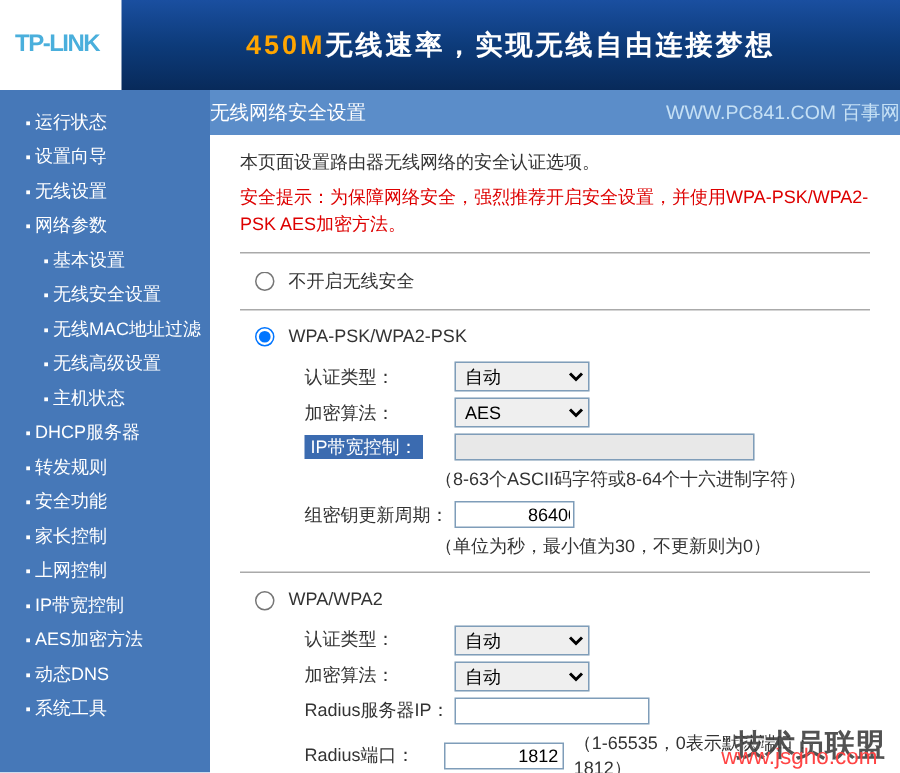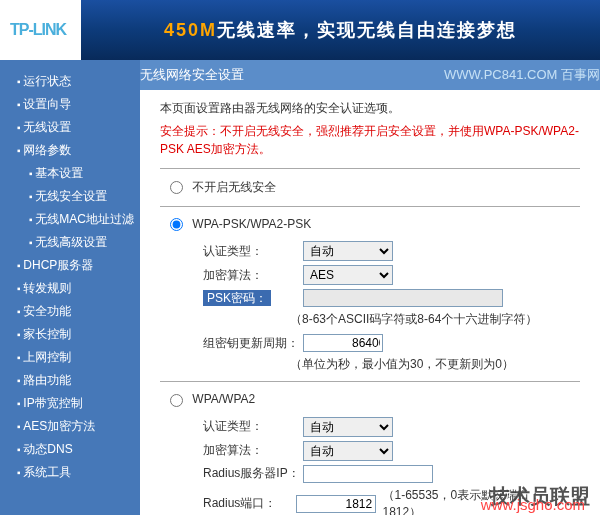--- a/index.html
+++ b/index.html
@@ -47,41 +47,41 @@
 <div class="main">
   <div class="sidebar">
     <div class="menu-item">运行状态</div>
     <div class="menu-item">设置向导</div>
     <div class="menu-item">无线设置</div>
     <div class="menu-item">网络参数</div>
     <div class="submenu-item">基本设置</div>
     <div class="submenu-item">无线安全设置</div>
     <div class="submenu-item">无线MAC地址过滤</div>
     <div class="submenu-item">无线高级设置</div>
+    <div class="submenu-item">主机状态</div>
     <div class="menu-item">DHCP服务器</div>
     <div class="menu-item">转发规则</div>
     <div class="menu-item">安全功能</div>
     <div class="menu-item">家长控制</div>
     <div class="menu-item">上网控制</div>
-    <div class="menu-item">路由功能</div>
     <div class="menu-item">IP带宽控制</div>
     <div class="menu-item">AES加密方法</div>
     <div class="menu-item">动态DNS</div>
     <div class="menu-item">系统工具</div>
 
   </div>
 
   <div class="content">
     <div class="panel-title">
       <span>无线网络安全设置</span>
       <span class="watermark">WWW.PC841.COM 百事网</span>
     </div>
     <div class="panel-body">
       <div class="desc">本页面设置路由器无线网络的安全认证选项。</div>
-      <div class="warning">安全提示：不开启无线安全，强烈推荐开启安全设置，并使用WPA-PSK/WPA2-PSK AES加密方法。</div>
+      <div class="warning">安全提示：为保障网络安全，强烈推荐开启安全设置，并使用WPA-PSK/WPA2-PSK AES加密方法。</div>
       <hr>
 
       <div class="radio-row">
         <input type="radio" name="sec" style="">
         <span>不开启无线安全</span>
       </div>
       <hr>
 
       <div class="radio-row">
         <input type="radio" name="sec" checked="" style="">
@@ -89,21 +89,21 @@
       </div>
       <div class="form-row">
         <span class="form-label">认证类型：</span>
         <select><option>自动</option></select>
       </div>
       <div class="form-row">
         <span class="form-label">加密算法：</span>
         <select><option>AES</option></select>
       </div>
       <div class="form-row">
-        <span class="form-label"><span class="form-label-hl">PSK密码：</span></span>
+        <span class="form-label"><span class="form-label-hl">IP带宽控制：</span></span>
         <input type="text" class="psk-input" value="" style="">
       </div>
       <div class="hint">（8-63个ASCII码字符或8-64个十六进制字符）</div>
       <div class="form-row">
         <span class="form-label">组密钥更新周期：</span>
         <input type="text" style="width: 80px;" value="86400">
       </div>
       <div class="hint">（单位为秒，最小值为30，不更新则为0）</div>
       <hr>
 

